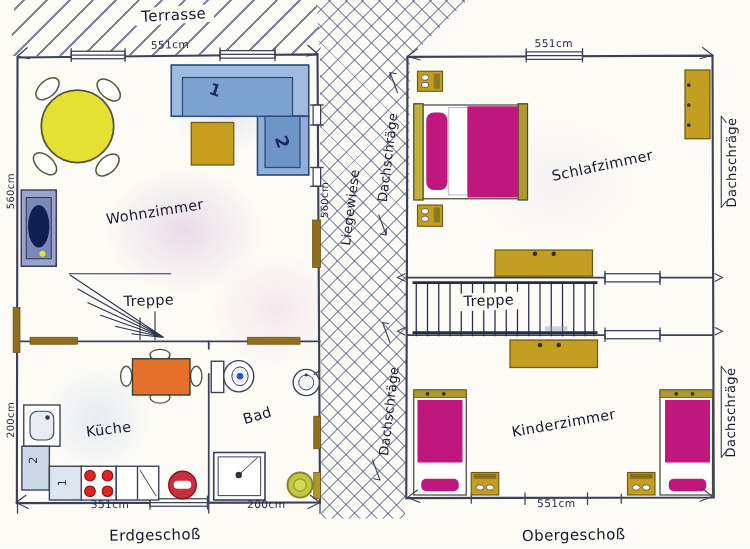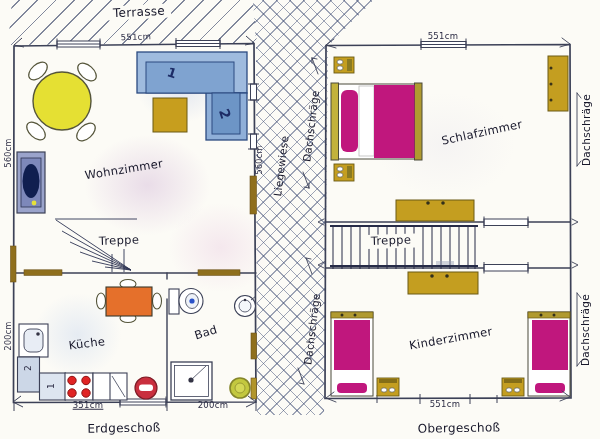--- a/index.html
+++ b/index.html
@@ -296,21 +296,21 @@
     </g>
   </svg>
 
   <div class="lbl box" style="left:139px;top:12px;font-size:12px;--r:-3deg;">Terrasse</div>
   <div class="lbl dim" style="left:136px;top:37px;font-size:8.5px;--r:-2deg;">551cm</div>
   <div class="lbl" style="left:124px;top:170px;font-size:11.5px;--r:-9deg;">Wohnzimmer</div>
   <div class="lbl" style="left:119px;top:241px;font-size:11.5px;--r:-2deg;">Treppe</div>
   <div class="lbl" style="left:87px;top:344px;font-size:11.5px;--r:-7deg;">Küche</div>
   <div class="lbl" style="left:206px;top:333px;font-size:11.5px;--r:-17deg;">Bad</div>
   <div class="lbl" style="left:124px;top:428px;font-size:12px;--r:-1deg;">Erdgeschoß</div>
-  <div class="lbl dim" style="left:88px;top:405px;font-size:8.5px;text-decoration:underline;">351cm</div>
+  <div class="lbl dim" style="left:88px;top:405px;font-size:8.5px;">351cm</div>
   <div class="lbl dim" style="left:213px;top:405px;font-size:8.5px;">200cm</div>
   <div class="lbl dim" style="left:9px;top:153px;font-size:8px;--r:-90deg;">560cm</div>
   <div class="lbl dim" style="left:9px;top:336px;font-size:8px;--r:-90deg;">200cm</div>
   <div class="lbl dim" style="left:260px;top:160px;font-size:8px;--r:-90deg;">560cm</div>
   <div class="lbl" style="left:281px;top:166px;font-size:10.5px;--r:-83deg;">Liegewiese</div>
   <div class="lbl" style="left:311px;top:126px;font-size:10.5px;--r:-83deg;">Dachschräge</div>
   <div class="lbl" style="left:312px;top:329px;font-size:10.5px;--r:-83deg;">Dachschräge</div>
   <div class="lbl" style="left:482px;top:133px;font-size:11.5px;--r:-12deg;">Schlafzimmer</div>
   <div class="lbl box" style="left:391px;top:241px;font-size:11.5px;--r:-2deg;">Treppe</div>
   <div class="lbl" style="left:451px;top:339px;font-size:11.5px;--r:-10deg;">Kinderzimmer</div>

